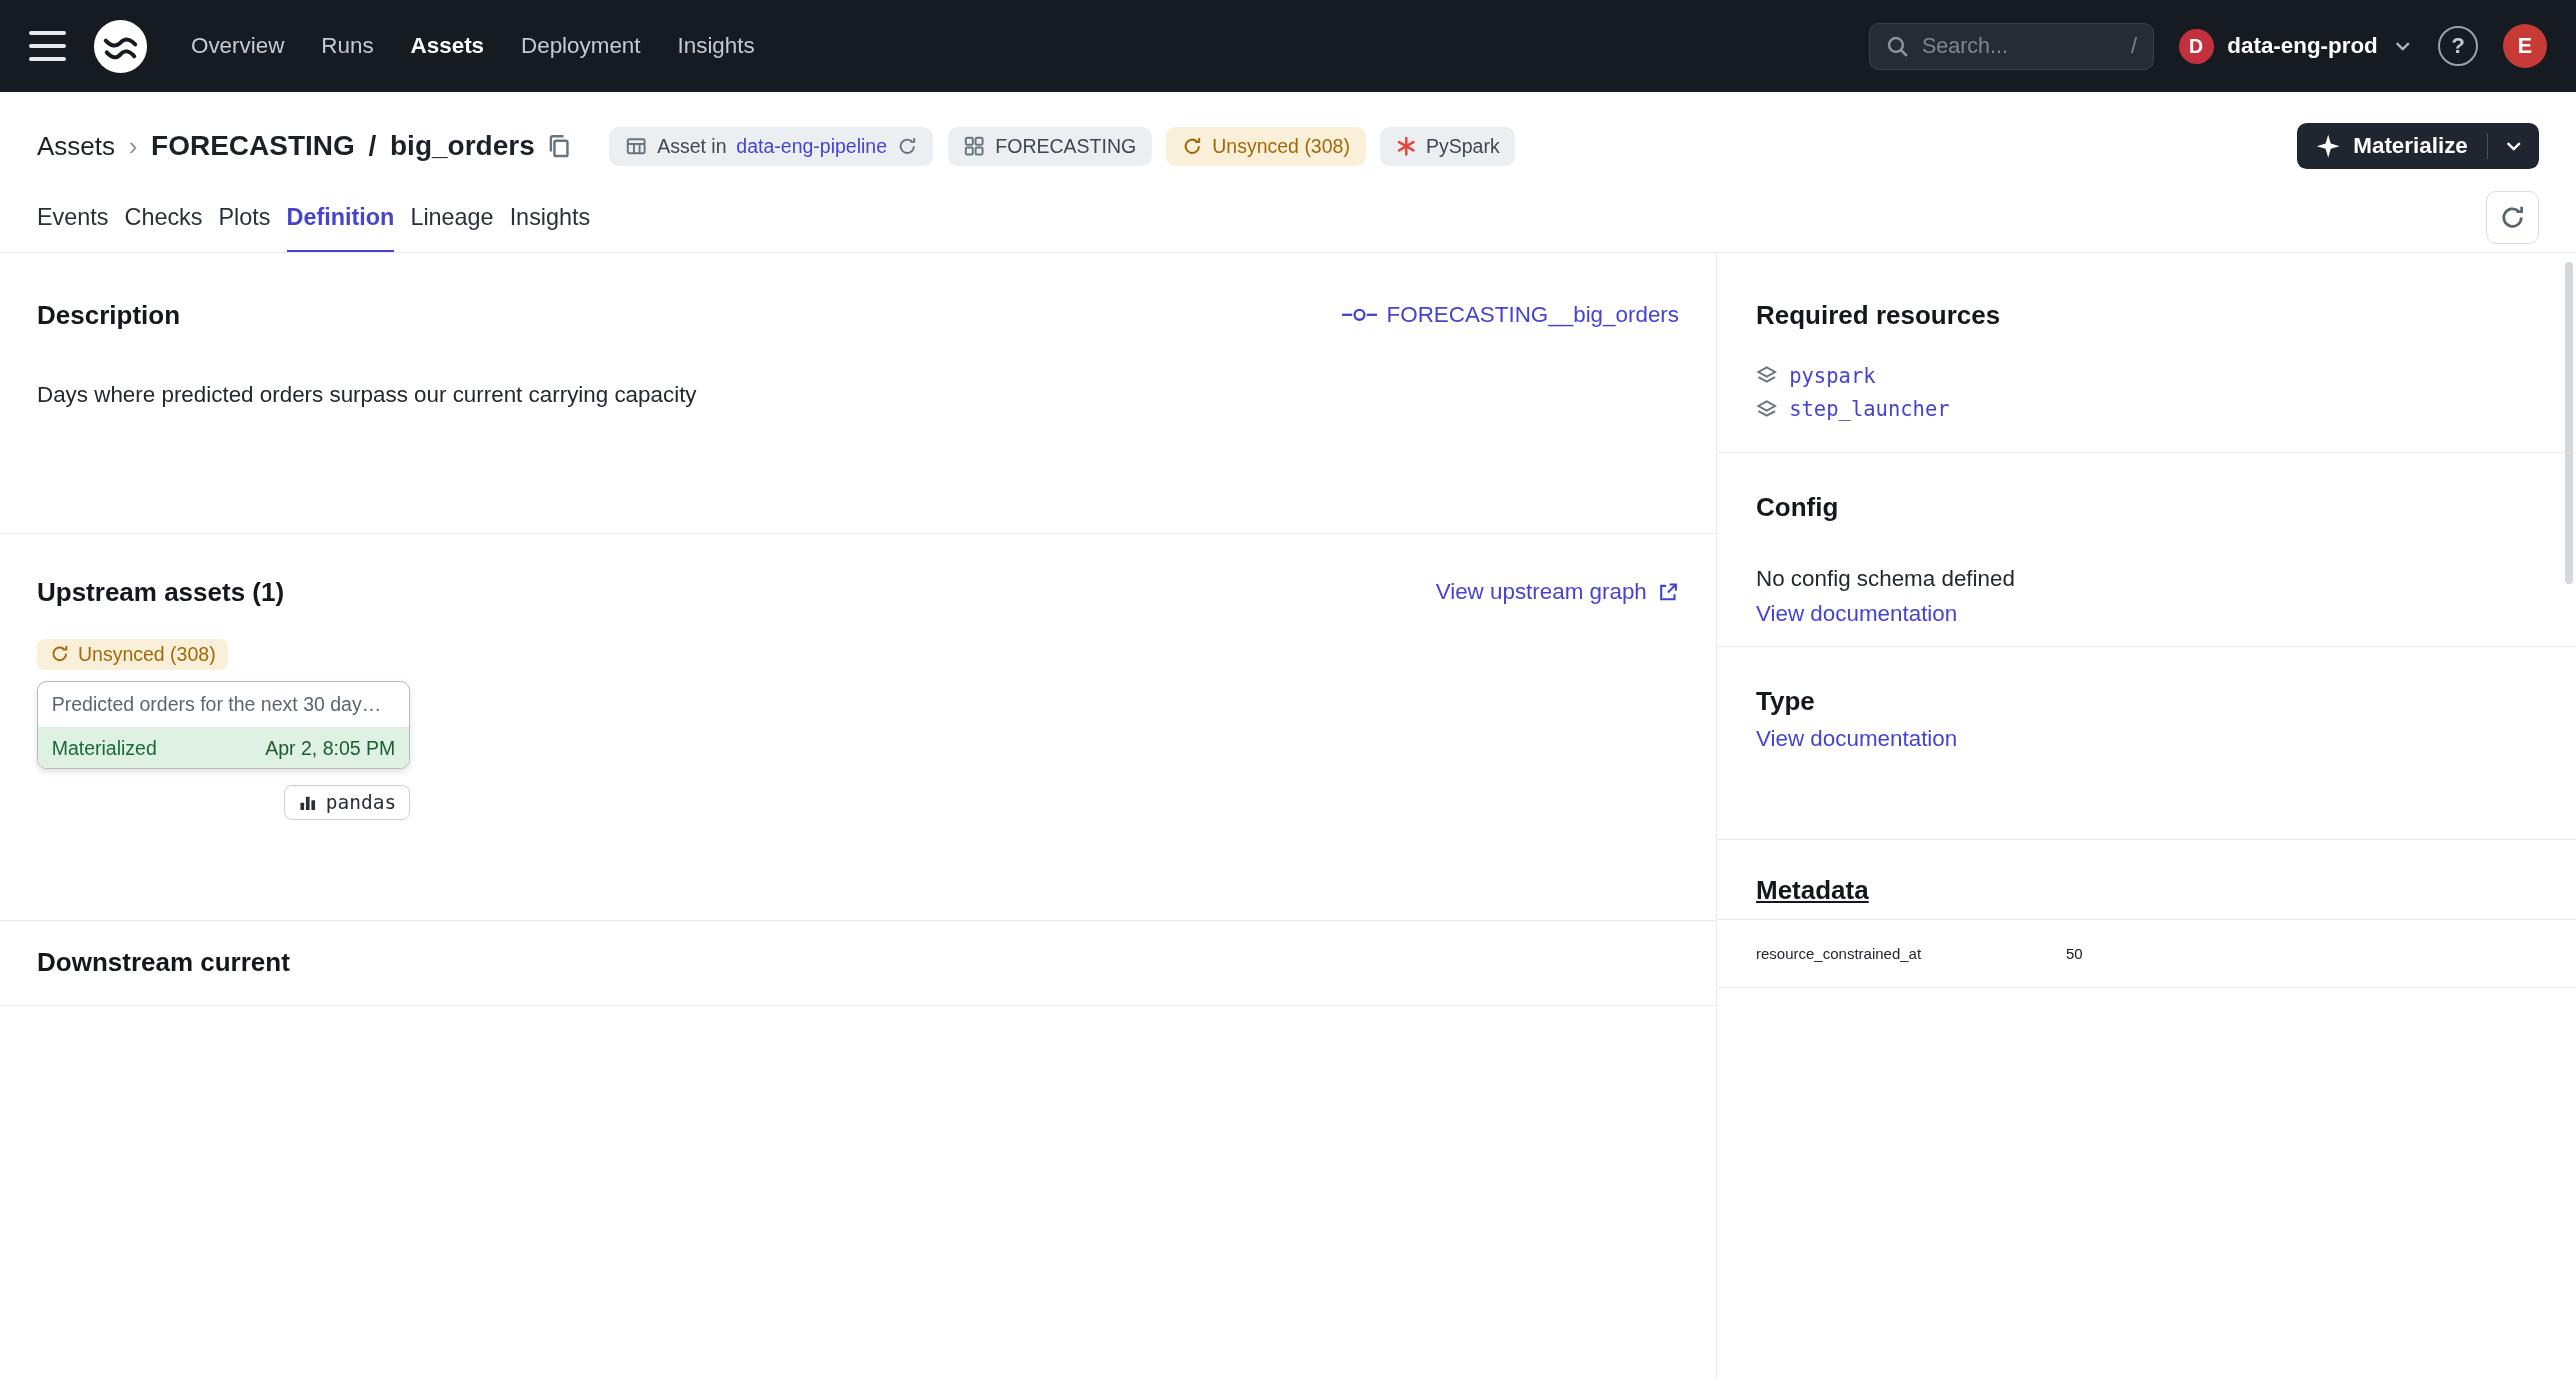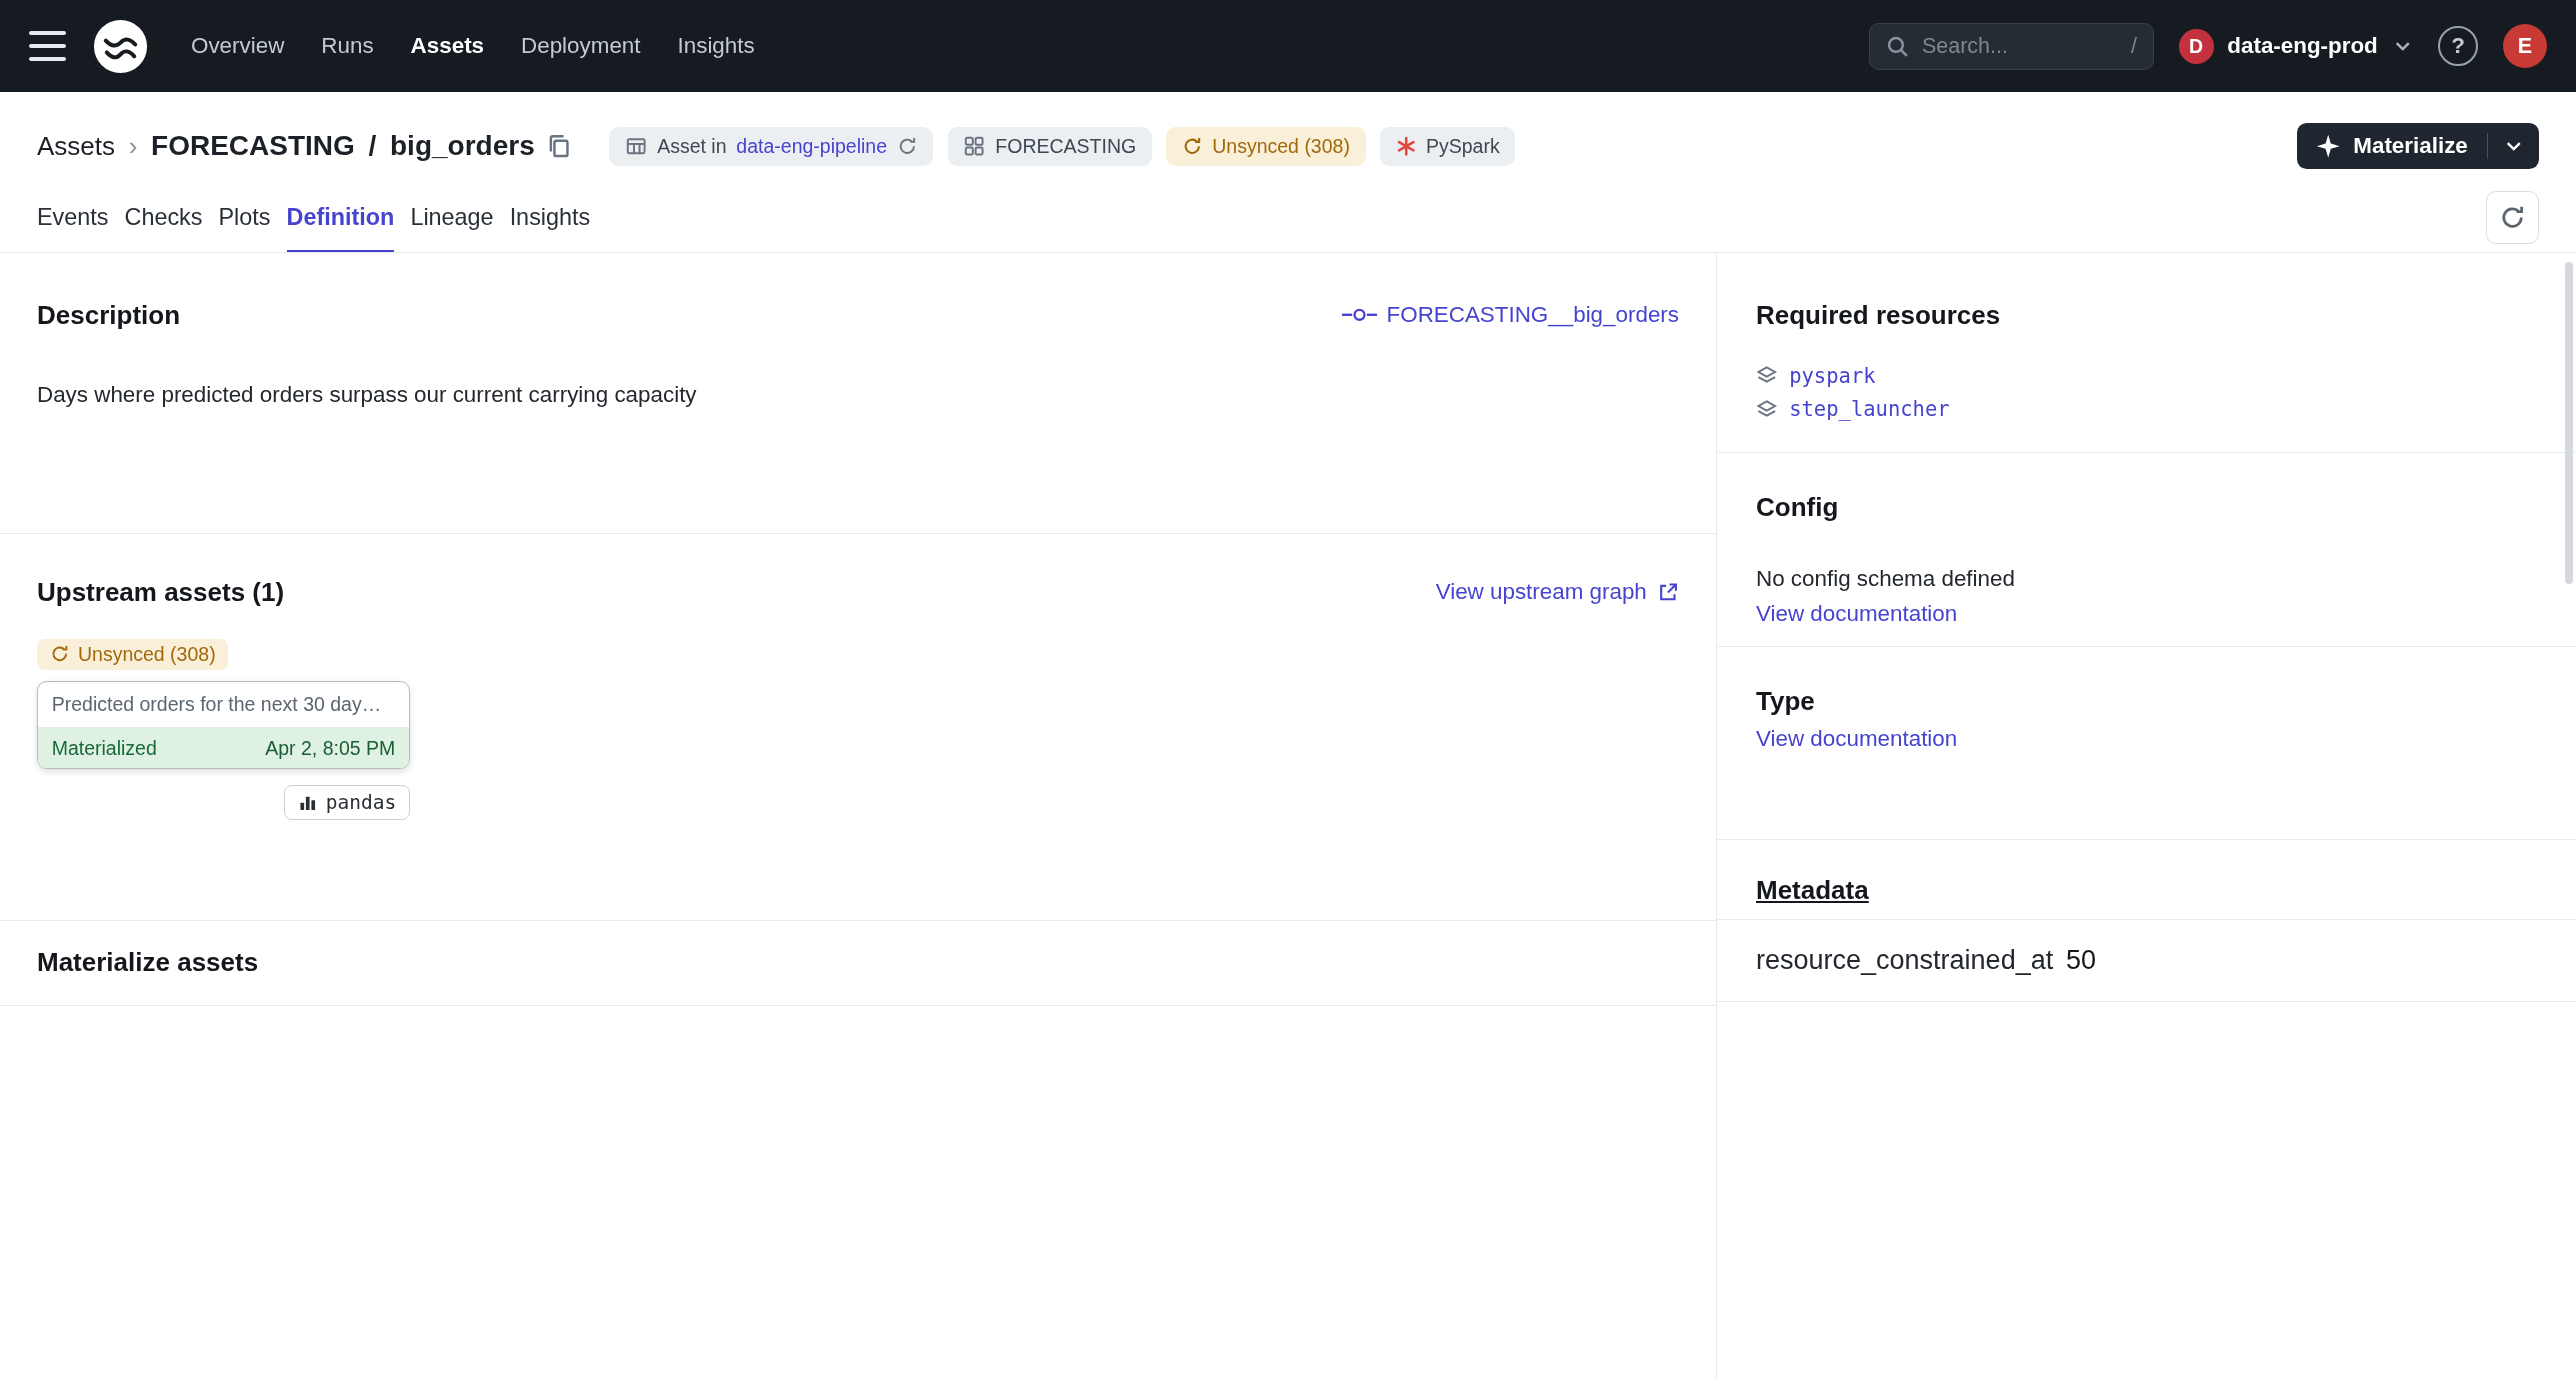--- a/index.html
+++ b/index.html
@@ -100,21 +100,21 @@
   .res-item { display:inline-flex; align-items:center; gap:11.7px; color:#4644CF; cursor:pointer;
               font-family:"DejaVu Sans Mono","Liberation Mono",monospace; font-size:20.5px; }
   .res-item svg { color:#6A7480; }
   .side-config { height:194px; padding-top:39px; }
   .side-type { height:193px; padding-top:39px; }
   .side-text { margin-top:43px; font-size:22.4px; color:#23272E; }
   .doc-link { margin-top:9.8px; }
   .side-meta { padding:35px 0 0; border-bottom:none; }
   .side-meta .sec-title { padding:0 39px;text-decoration:underline; }
   .meta-row { margin-top:13.7px; border-top:1px solid #E7EAEE; border-bottom:1px solid #E7EAEE;
-              padding:25px 39px; display:flex; font-size:27px; }
+              padding:25px 39px; display:flex; font-size:15px; }
   .meta-key { width:310px; color:#23272E; }
   .meta-val { color:#14171C; }
 
   .scrollthumb { position:absolute; right:2.9px; top:9.8px; width:7.8px; height:322px; background:#D4D8DD; border-radius:3.9px; }
 </style>
 </head>
 <body>
 
 <div class="nav">
   <div class="hamburger">
@@ -306,21 +306,21 @@
             <rect x="2" y="8" width="3" height="6" rx="0.5"></rect>
               <rect x="6.5" y="3" width="3" height="11" rx="0.5"></rect>
               <rect x="11" y="6" width="3" height="8" rx="0.5"></rect>
           </svg>
           <span>pandas</span>
         </span>
       </div>
     </div>
 
     <div class="sec sec-downstream">
-      <span class="sec-title">Materialize assets</span>
+      <span class="sec-title">Downstream current</span>
     </div>
   </div>
 
   <div class="right">
     <div class="side-sec side-resources">
       <span class="sec-title">Required resources</span>
       <div class="res-list">
         <span class="res-item">
           <svg width="21.5" height="21.5" viewBox="0 0 16 16" fill="none" stroke="currentColor" stroke-width="1.4">
             <path d="M8 1.8 L14.2 5.2 L8 8.6 L1.8 5.2 Z"></path>

